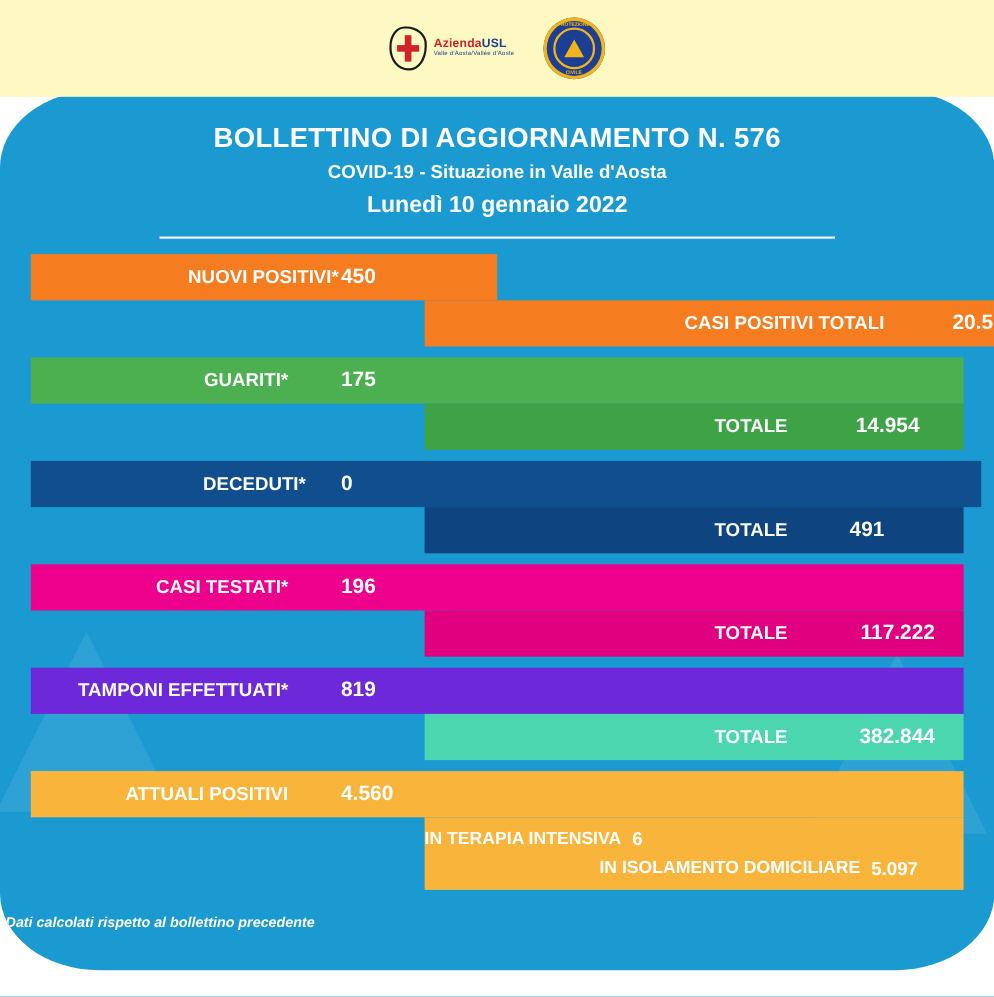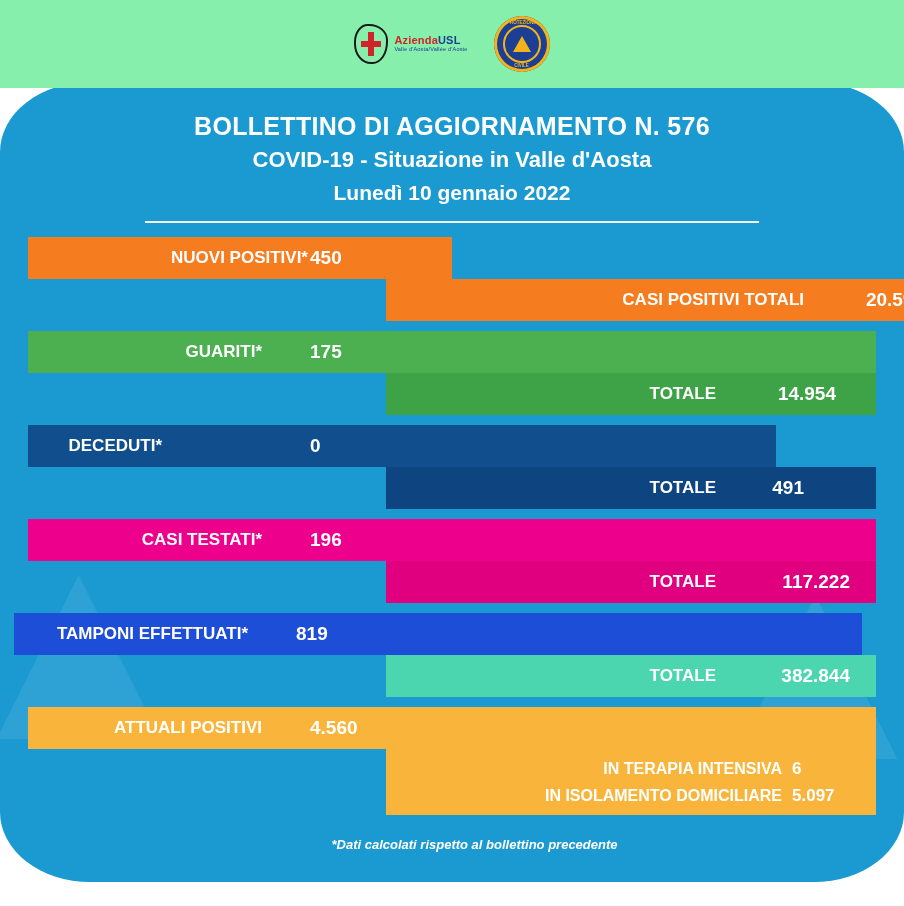--- a/index.html
+++ b/index.html
@@ -14,21 +14,21 @@
     overflow: hidden;
     position: relative;
   }
 
   
   .logo-strip {
     position: absolute;
     top: 0; left: 0;
     width: 904px;
     height: 88px;
-    background: #86efac;
+    background: #fef9c3;
     display: flex;
     align-items: center;
     justify-content: center;
     gap: 26px;
     z-index: 5;
   }
   .logo {
     display: flex;
     align-items: center;
     gap: 6px;
@@ -140,21 +140,21 @@
   .header {
     position: relative;
     margin-top: 30px;
     text-align: center;
     color: #ffffff;
   }
   .header .t1 {
     font-size: 25px; font-weight: bold; letter-spacing: .3px;
   }
   .header .t2 {
-    font-size: 22px; font-weight: bold; margin-top: 6px;
+    font-size: 17px; font-weight: bold; margin-top: 6px;
   }
   .header .t3 {
     font-size: 21px; font-weight: bold; margin-top: 8px; text-align: center;
   }
   .rule {
     position: relative;
     width: 614px; height: 2px;
     background: #ffffff;
     margin: 16px auto 0 auto;
     opacity: .95;
@@ -214,24 +214,23 @@
     font-size: 16px; font-weight: bold; text-align: right; padding-right: 10px;
     white-space: nowrap;
   }
   .multi .rowsmall .value {
     font-size: 17px; font-weight: bold; width: 84px;
   }
 
   
   .notes {
     position: relative;
-    text-align: center;
+    text-align: left;
     color: #ffffff;
     margin-top: 22px;
-    padding-left: 45px;
   }
   .notes .n1 { font-size: 13px; font-weight: bold; font-style: italic; }
 </style>
 </head>
 <body>
 
 <div class="logo-strip">
   <div class="logo">
     <div class="logo-usl-cross">
       <div class="outline"></div>
@@ -287,21 +286,21 @@
       </div>
       <div class="bar secondary" style="background:#3DA346; width:490px; margin-left:386px;">
         <div class="label" style="position:absolute; right:148px;">TOTALE</div>
         <div class="value" style="position:absolute; right:40px;">14.954</div>
       </div>
     </div>
 
     <div class="spacer"></div>
 
     <div class="group">
-      <div class="bar primary" style="background:#114E8E; width:748px; margin-left:28px;">
+      <div class="bar primary" style="background:#114E8E; width:864px; margin-left:28px;">
         <div class="label" style="position:absolute; right:604px;">DECEDUTI*</div>
         <div class="value" style="position:absolute; left:262px;">0</div>
       </div>
       <div class="bar secondary" style="background:#0E4480; width:490px; margin-left:386px;">
         <div class="label" style="position:absolute; right:148px;">TOTALE</div>
         <div class="value" style="position:absolute; right:72px;">491</div>
       </div>
     </div>
 
     <div class="spacer"></div>
@@ -313,40 +312,40 @@
       </div>
       <div class="bar secondary" style="background:#E0007F; width:490px; margin-left:386px;">
         <div class="label" style="position:absolute; right:148px;">TOTALE</div>
         <div class="value" style="position:absolute; right:26px;">117.222</div>
       </div>
     </div>
 
     <div class="spacer"></div>
 
     <div class="group">
-      <div class="bar primary" style="background:#1d4ed8; width:848px; margin-left:14px;">
+      <div class="bar primary" style="background:#6d28d9; width:848px; margin-left:28px;">
         <div class="label" style="position:absolute; right:604px;">TAMPONI EFFETTUATI*</div>
         <div class="value" style="position:absolute; left:262px;">819</div>
       </div>
       <div class="bar secondary" style="background:#4BD6B0; width:490px; margin-left:386px;">
         <div class="label" style="position:absolute; right:148px;">TOTALE</div>
         <div class="value" style="position:absolute; right:26px;">382.844</div>
       </div>
     </div>
 
     <div class="spacer"></div>
 
     <div class="group">
       <div class="bar primary" style="background:#F9B53B; width:848px; margin-left:28px;">
         <div class="label" style="position:absolute; right:604px;">ATTUALI POSITIVI</div>
         <div class="value" style="position:absolute; left:262px;">4.560</div>
       </div>
       <div class="multi">
         <div style="background:#F9B53B; width:490px; margin-right:28px; padding:6px 0;">
-          <div class="rowsmall" style="justify-content:flex-end;">
+          <div class="rowsmall" style="">
             <div class="label">IN TERAPIA INTENSIVA</div>
             <div class="value">6</div>
           </div>
           <div class="rowsmall" style="justify-content:flex-end;">
             <div class="label">IN ISOLAMENTO DOMICILIARE</div>
             <div class="value">5.097</div>
           </div>
         </div>
       </div>
     </div>

